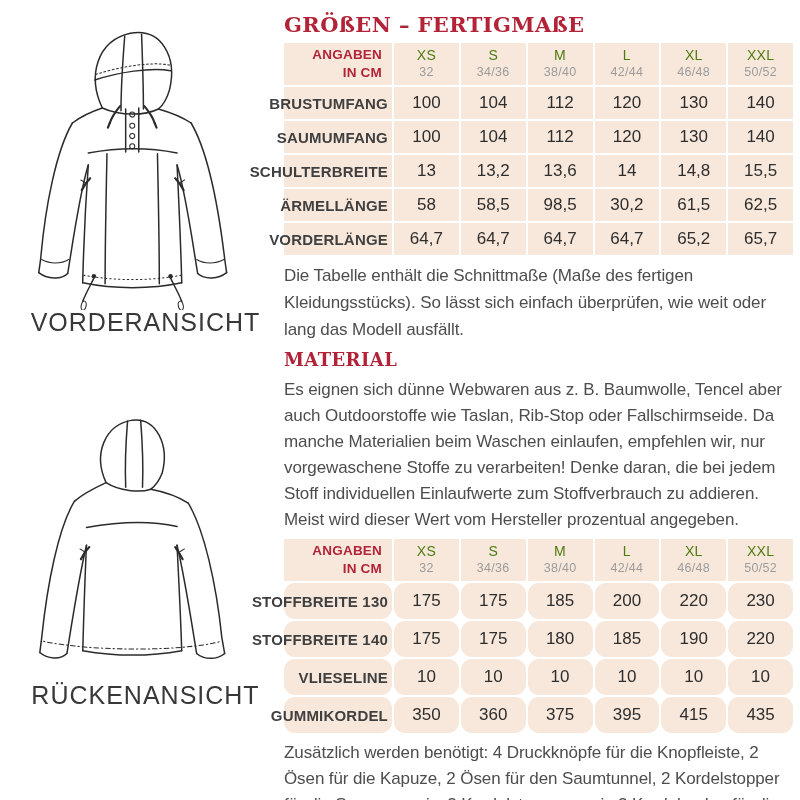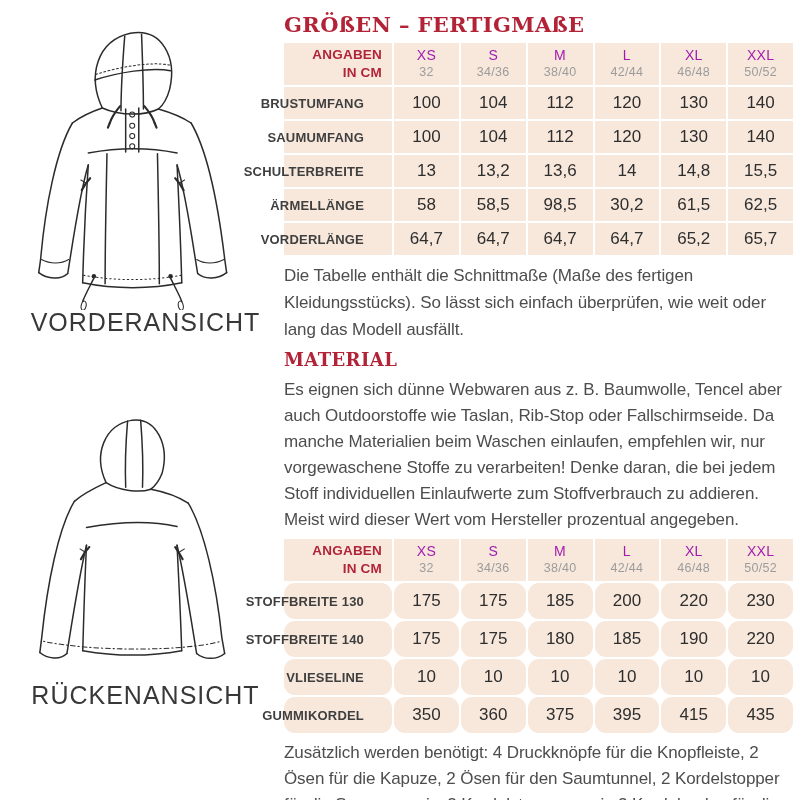--- a/index.html
+++ b/index.html
@@ -30,24 +30,24 @@
     font-size:21px;letter-spacing:.4px;color:var(--red);margin:0 0 6px 0;}
   h2.sec-title{font-family:"DejaVu Serif","Liberation Serif",serif;font-weight:bold;
     font-size:18px;letter-spacing:.4px;color:var(--red);margin:6px 0 5px 0;}
 
   .grid{display:grid;grid-template-columns:108px repeat(6,1fr);gap:2px;}
   .t-cell{background:var(--beige);display:flex;align-items:center;justify-content:center;}
   .t-corner{height:42px;flex-direction:column;align-items:flex-end;justify-content:center;
     padding-right:10px;color:var(--red);font-weight:bold;font-size:13.5px;line-height:1.3;
     letter-spacing:.2px;}
   .t-head{height:42px;flex-direction:column;justify-content:center;line-height:1.25;}
-  .t-size{font-size:14px;color:#a21caf;letter-spacing:.3px;}
+  .t-size{font-size:14px;color:#4d7c0f;letter-spacing:.3px;}
   .t-range{font-size:12.5px;color:var(--gray);letter-spacing:.3px;}
-  .t-label{height:32px;justify-content:flex-end;padding-right:28px;
-    font-size:13px;font-weight:bold;letter-spacing:.2px;color:var(--label);white-space:nowrap;}
+  .t-label{height:32px;justify-content:flex-end;padding-right:4px;
+    font-size:15px;font-weight:bold;letter-spacing:.2px;color:var(--label);white-space:nowrap;}
   .t-val{height:32px;font-size:17px;color:var(--ink);}
   .grid.material .t-label,.grid.material .t-val{height:36px;border-radius:11px;}
 
   p.body-text{margin-top:7px;font-size:17px;line-height:27px;letter-spacing:-0.1px;
     color:var(--body);}
   p.tight{line-height:26px;}
   .mt-table{margin-top:6px;}
   .mt-para{margin-top:5px;}
   .mt-extra{margin-top:12px;}
 

